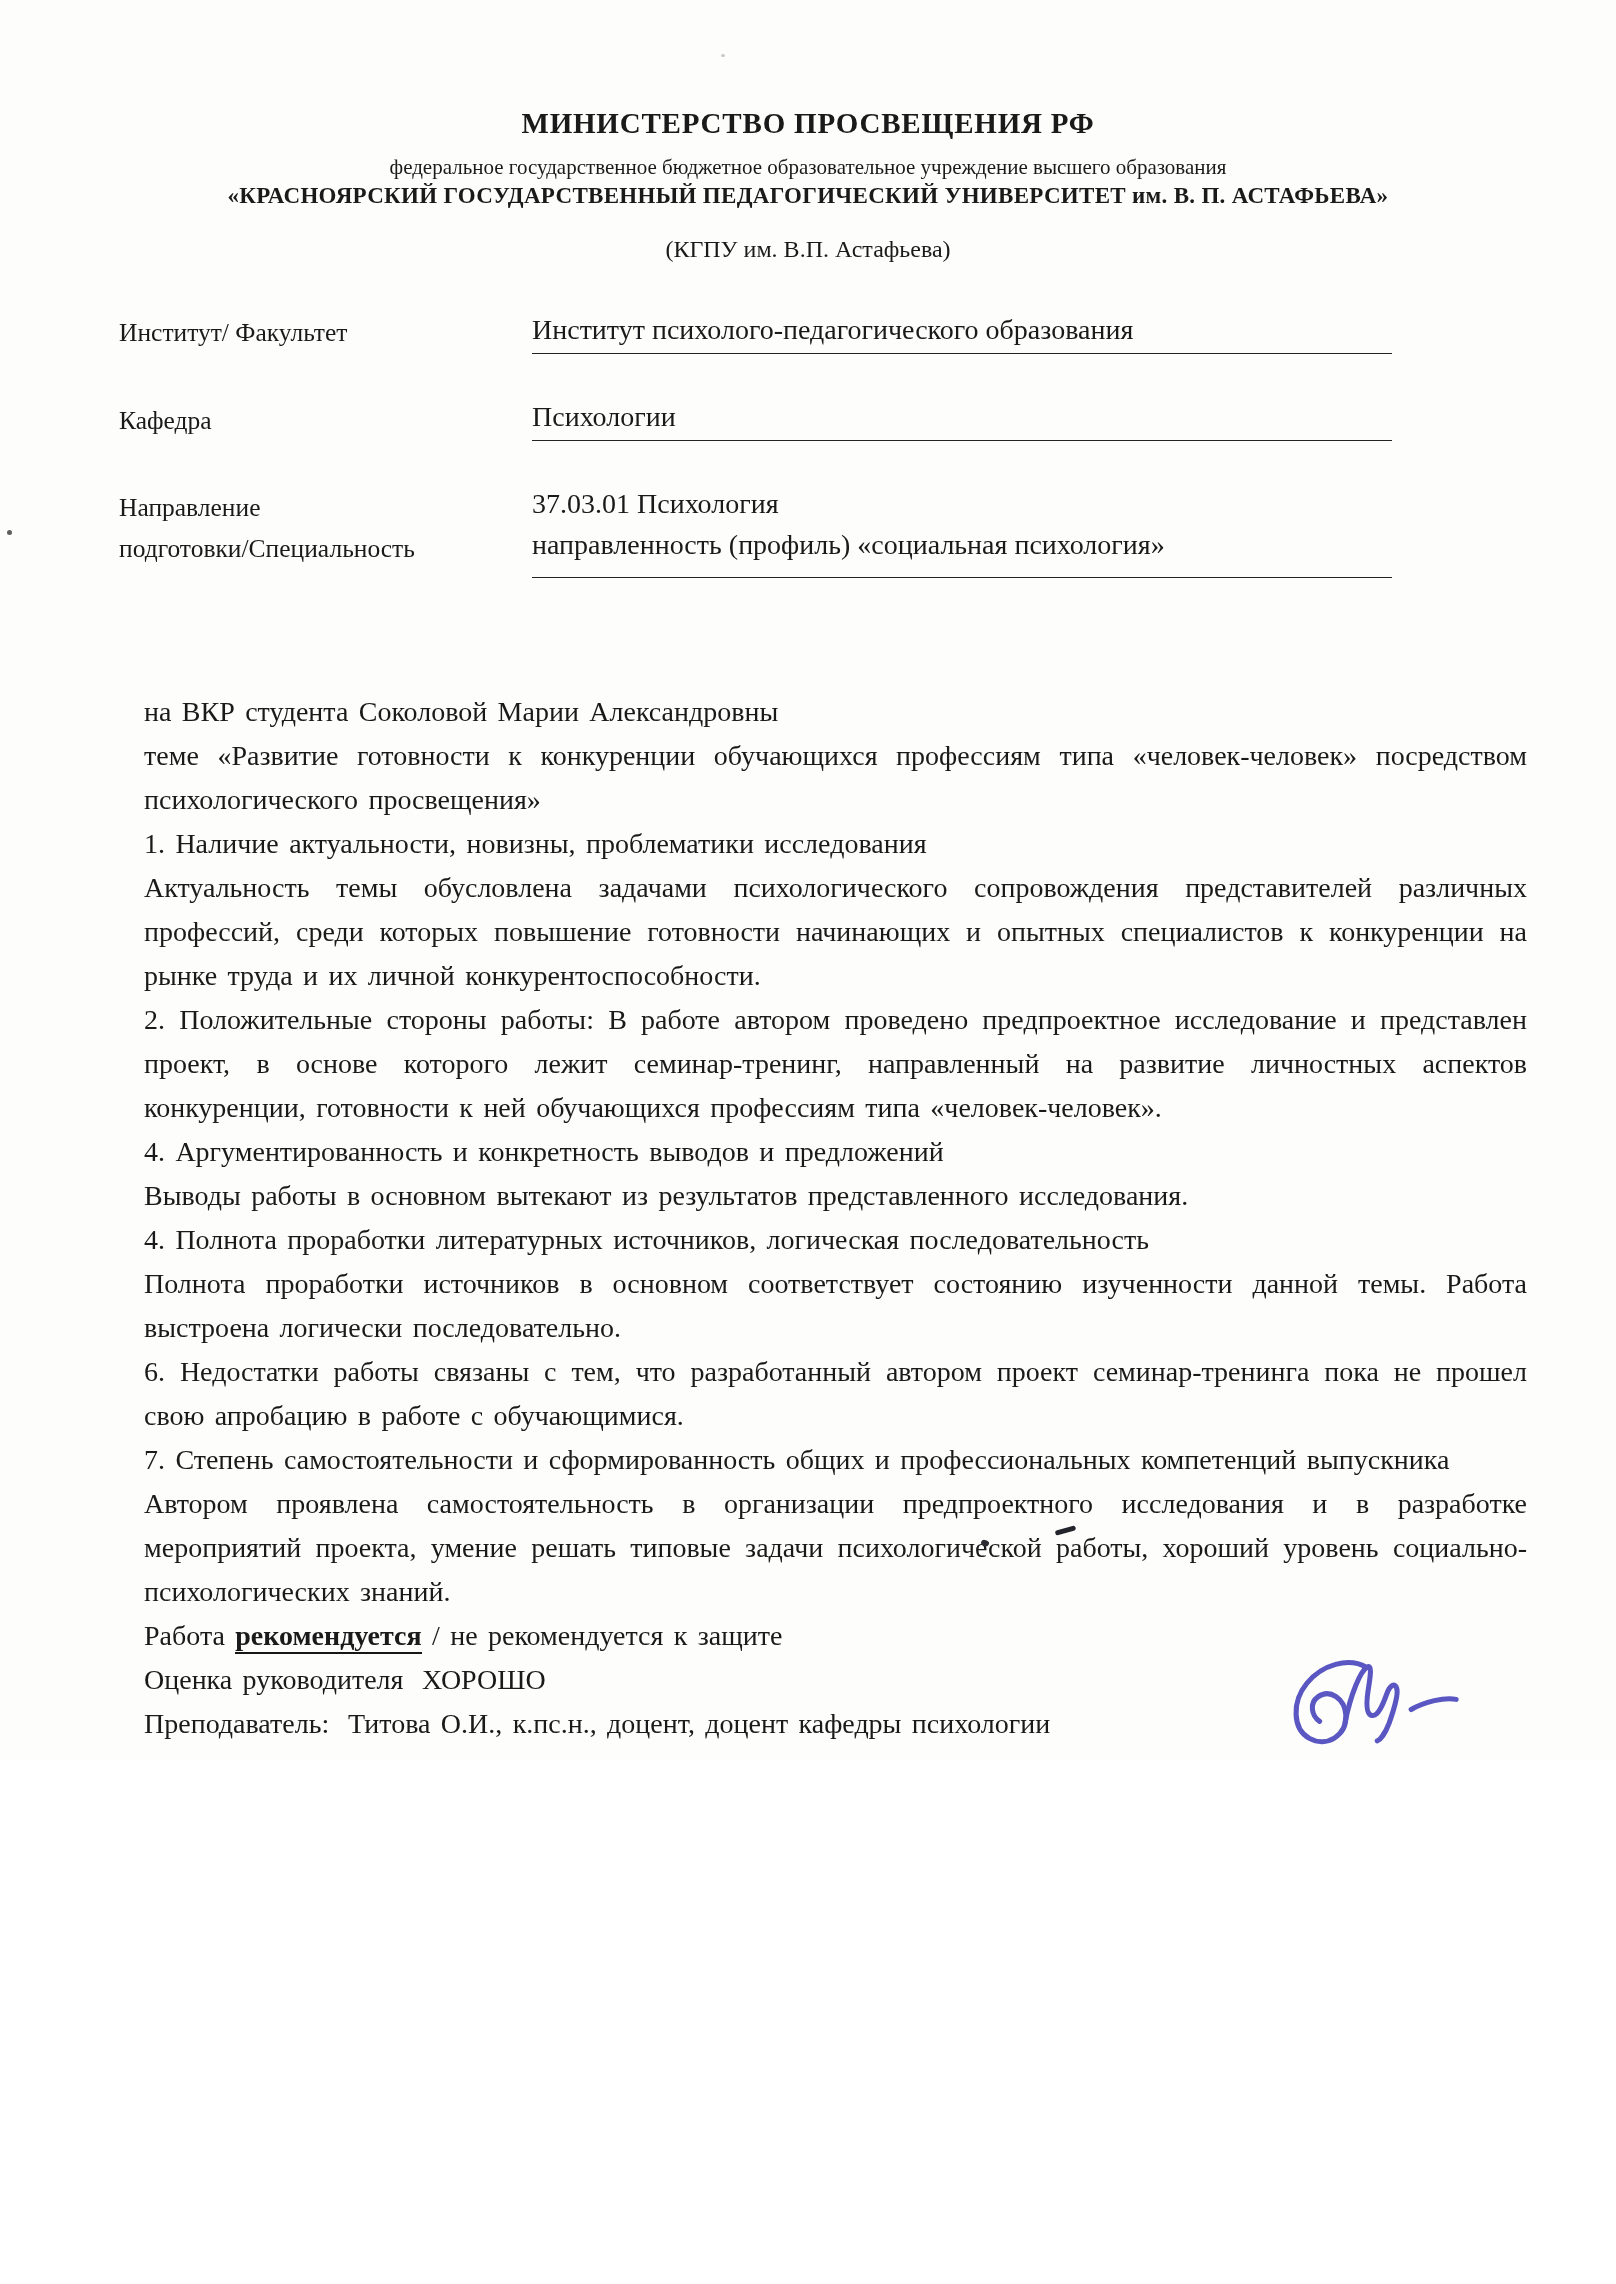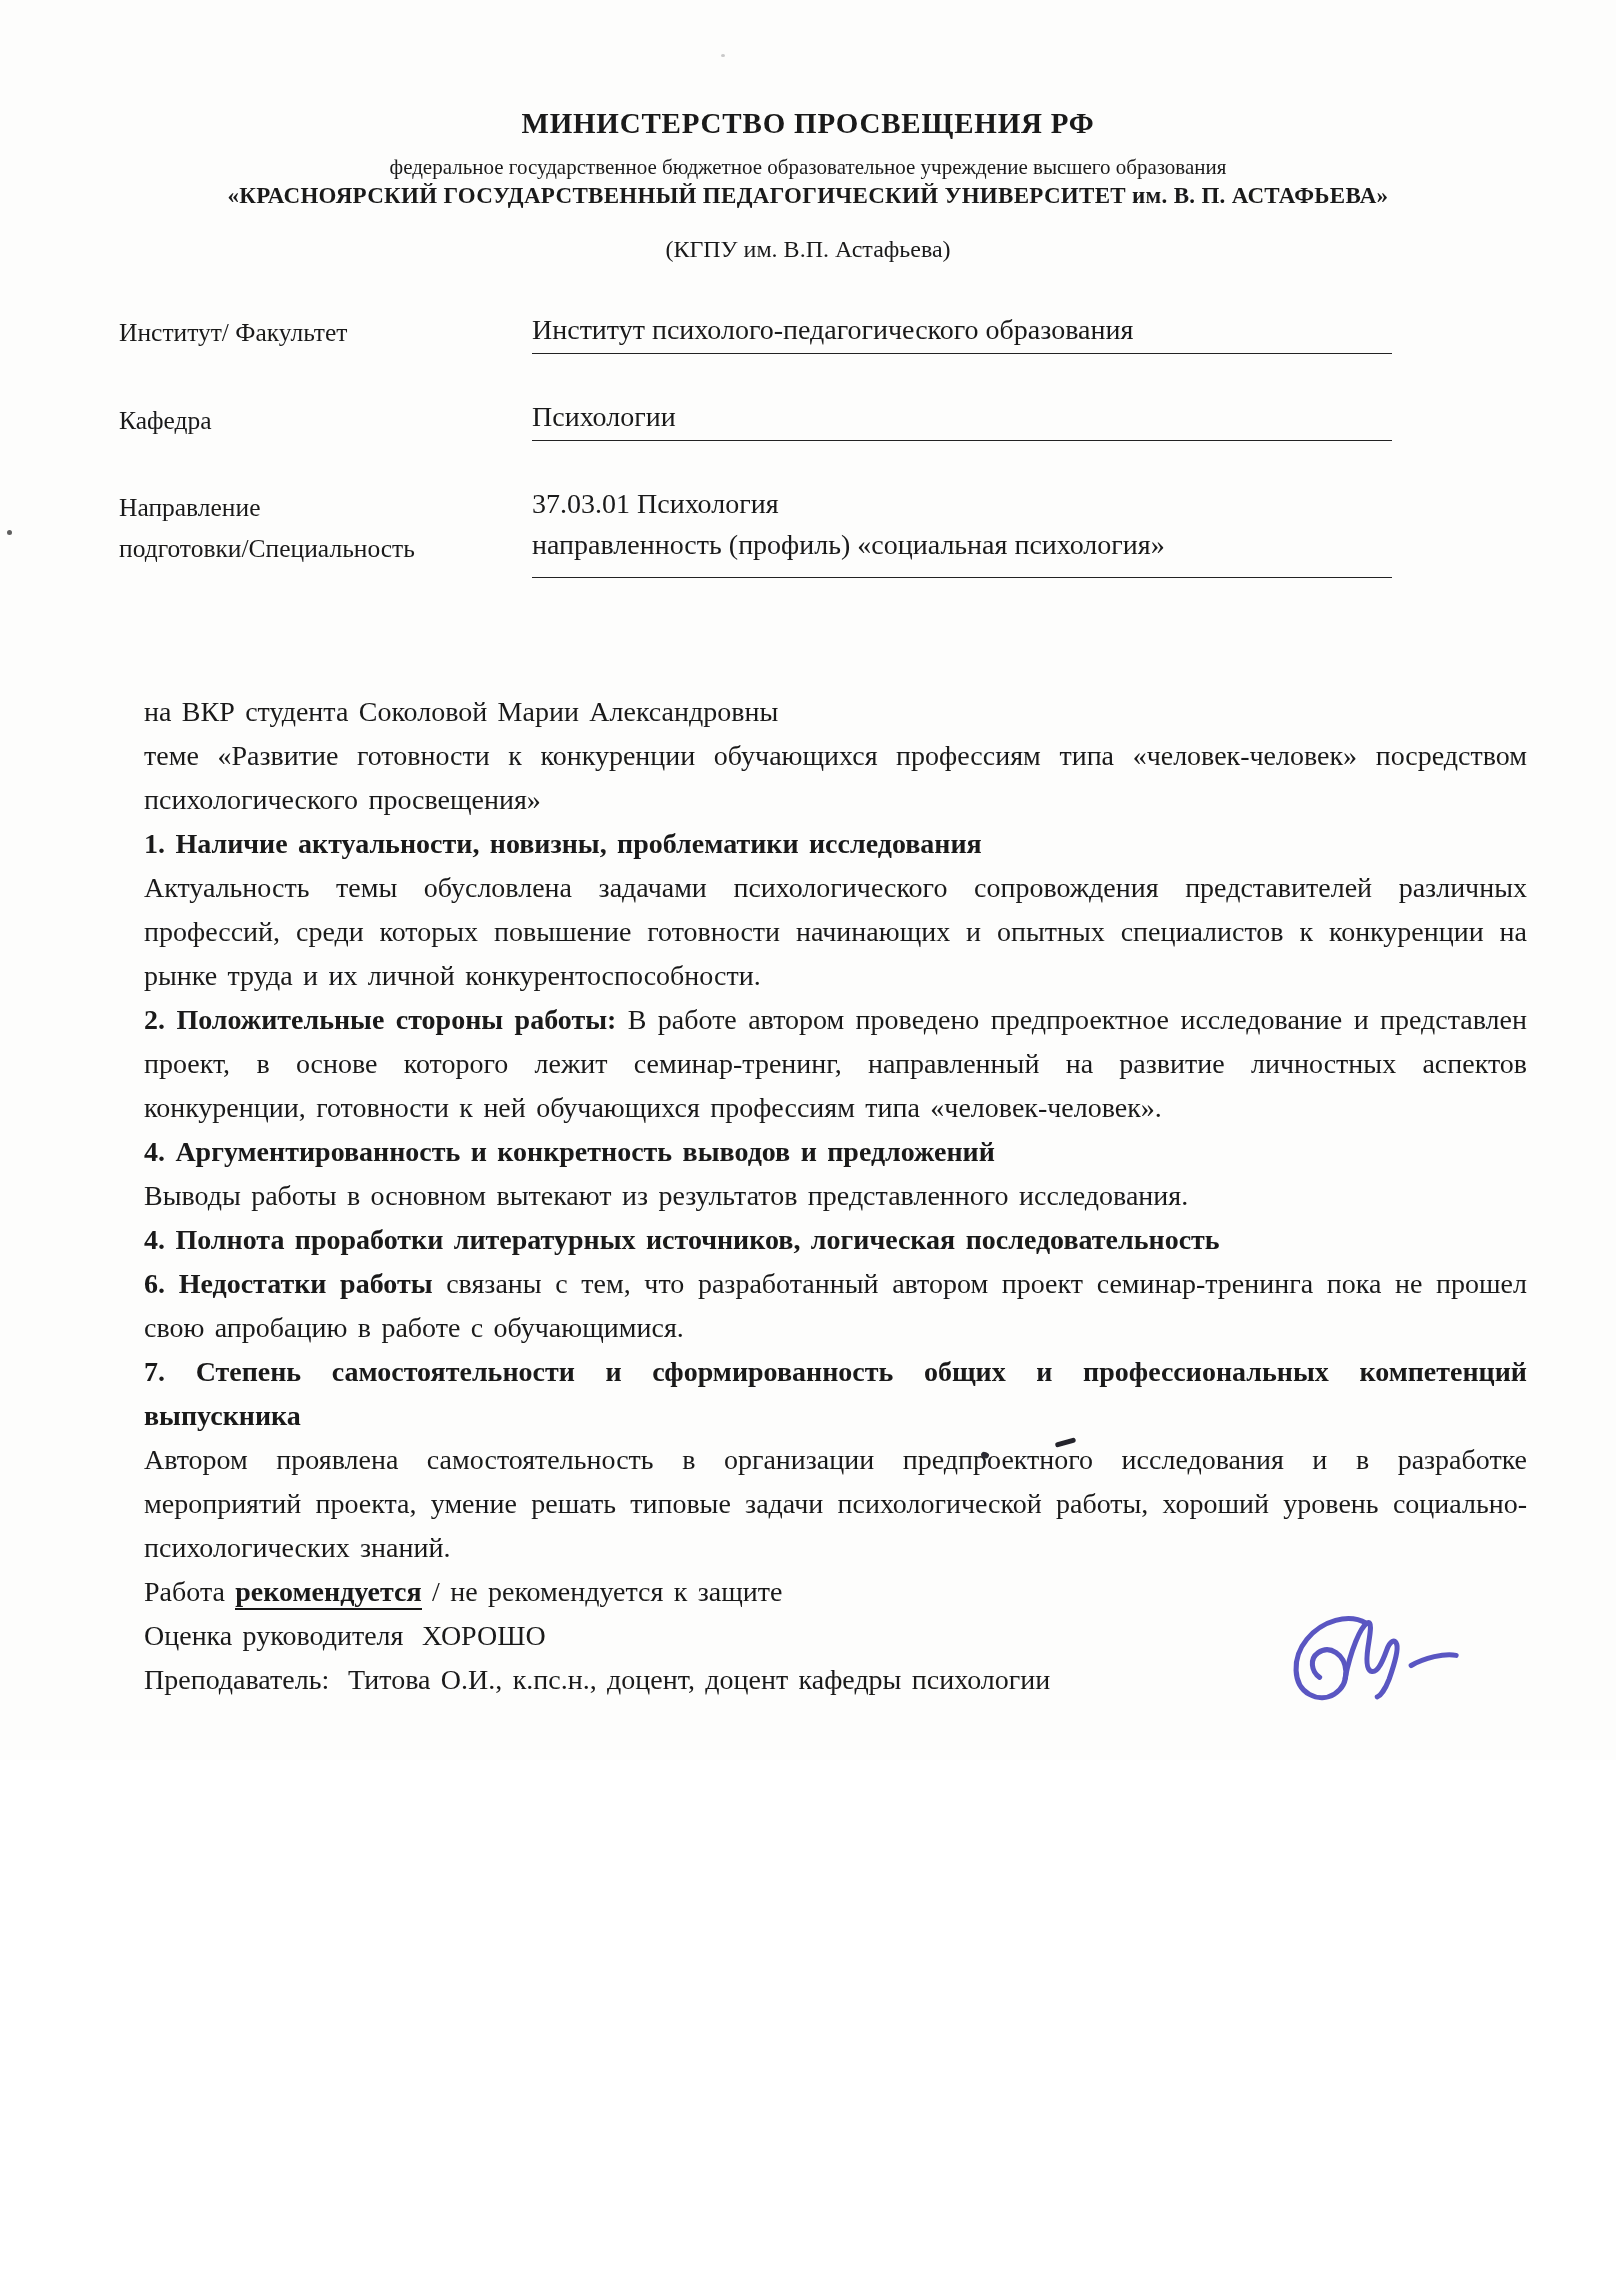--- a/index.html
+++ b/index.html
@@ -25,21 +25,21 @@
   #lbl-prog-2{top:534px;}
   #val-prog-1{top:488px;}
   #val-prog-2{top:529px;padding-bottom:16px;}
   
   .doc-title{position:absolute;top:630px;left:0;width:1616px;text-align:center;
     font-size:30px;letter-spacing:0.8px;}
   
   .body-flow{position:absolute;top:690px;left:144px;width:1383px;
     font-size:28px;line-height:44px;text-align:justify;word-spacing:3.4px;}
   .line{margin:0;padding:0;}
-  .seg-b{font-weight:700;}
+  .seg-b{font-weight:400;}
   .seg-bu{font-weight:700;border-bottom:2.5px solid #161616;padding-bottom:0.8px;}
   .seg-gap{margin-left:18.7px;}
   .rel{position:relative;}
   
   .pen-dot{position:absolute;left:837px;top:102px;width:7.6px;height:6px;
     background:#2c2c34;border-radius:50% 40% 50% 50%;transform:rotate(24deg);}
   .pen-tick{position:absolute;left:911px;top:90px;width:21px;height:5.1px;
     background:#24242c;border-radius:2.5px;transform:rotate(-16deg);}
   
   .teacher{position:relative;}
@@ -79,20 +79,21 @@
   <div class="body-flow">
     <div>
         <p class="line"><span>на ВКР студента Соколовой Марии Александровны</span></p>
         <p class="line"><span>теме «Развитие готовности к конкуренции обучающихся профессиям типа «человек-человек» посредством психологического просвещения»</span></p>
         <p class="line"><span class="seg-b">1. Наличие актуальности, новизны, проблематики исследования</span></p>
         <p class="line"><span>Актуальность темы обусловлена задачами психологического сопровождения представителей различных профессий, среди которых повышение готовности начинающих и опытных специалистов к конкуренции на рынке труда и их личной конкурентоспособности.</span></p>
         <p class="line"><span class="seg-b">2. Положительные стороны работы:</span><span> В работе автором проведено предпроектное исследование и представлен проект, в основе которого лежит семинар-тренинг, направленный на развитие личностных аспектов конкуренции, готовности к ней обучающихся профессиям типа «человек-человек».</span></p>
         <p class="line"><span class="seg-b">4. Аргументированность и конкретность выводов и предложений</span></p>
         <p class="line"><span>Выводы работы в основном вытекают из результатов представленного исследования.</span></p>
         <p class="line"><span class="seg-b">4. Полнота проработки литературных источников, логическая последовательность</span></p>
+        <p class="line"><span>Полнота проработки источников в основном соответствует состоянию изученности данной темы. Работа выстроена логически последовательно.</span></p>
         <p class="line"><span class="seg-b">6. Недостатки работы</span><span> связаны с тем, что разработанный автором проект семинар-тренинга пока не прошел свою апробацию в работе с обучающимися.</span></p>
         <p class="line rel"><span class="seg-b">7. Степень самостоятельности и сформированность общих и профессиональных компетенций выпускника</span><span class="pen-dot"></span><span class="pen-tick"></span></p>
         <p class="line"><span>Автором проявлена самостоятельность в организации предпроектного исследования и в разработке мероприятий проекта, умение решать типовые задачи психологической работы, хороший уровень социально-психологических знаний.</span></p>
       </div>
 
     <p class="line"><span>Работа </span><span class="seg-bu">рекомендуется</span><span> / не рекомендуется к защите</span></p>
 
     <p class="line"><span>Оценка руководителя</span><span class="seg-gap">ХОРОШО</span></p>
 
     <p class="line teacher"><span>Преподаватель:</span><span class="seg-gap">Титова О.И., к.пс.н., доцент, доцент кафедры психологии</span>

